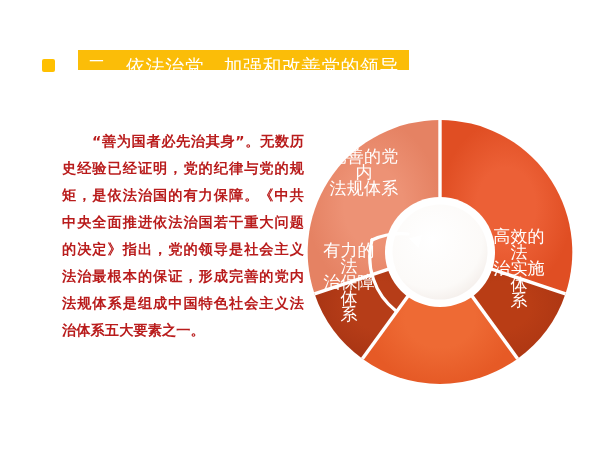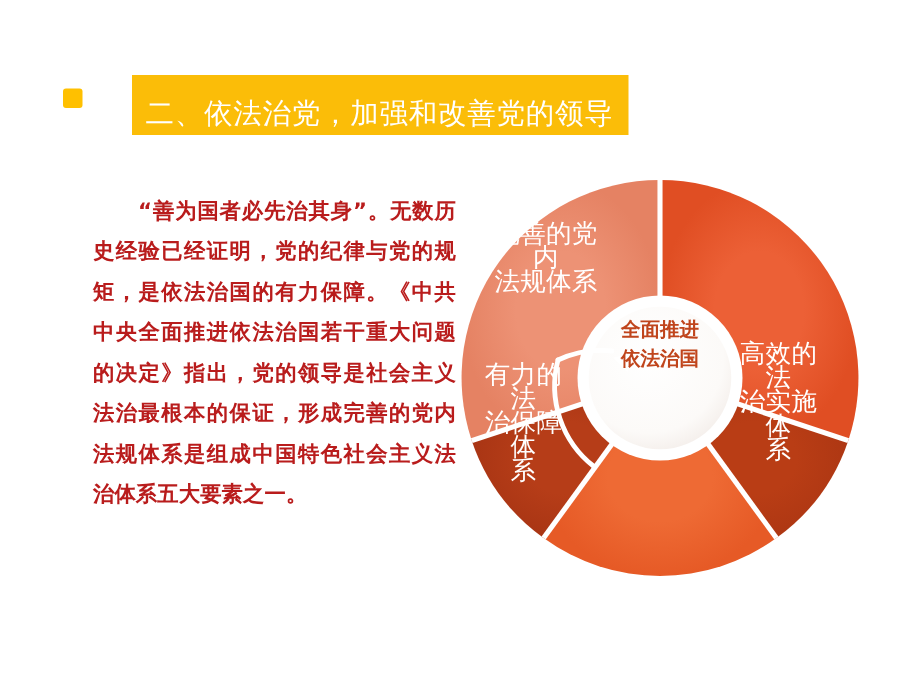--- a/index.html
+++ b/index.html
@@ -33,23 +33,23 @@
     position: absolute;
     left: 42px;
     top: 9px;
     width: 13px;
     height: 13px;
     background: #FFC000;
     border-radius: 2px;
   }
   #title-band {
     position: absolute;
-    left: 88px;
+    left: 78px;
     top: 0px;
-    height: 40px;
+    height: 20px;
     background: #FBBD08;
     display: flex;
     align-items: center;
     padding: 12px 10px 0 9px;
     box-sizing: border-box;
   }
   #title-text {
     font-family: "Liberation Serif", "DejaVu Serif", serif;
     font-size: 19px;
     line-height: 1;
@@ -205,17 +205,15 @@
 
     <div class="seg-label" id="label-enforcement">高效的法
 治实施体
 系</div>
 
 
     <div class="seg-label" id="label-safeguard">有力的法
 治保障体
 系</div>
 
-    <div id="center-label">全面推进
-依法治国</div>
   </div>
 
 </div>
 
 </body></html>

